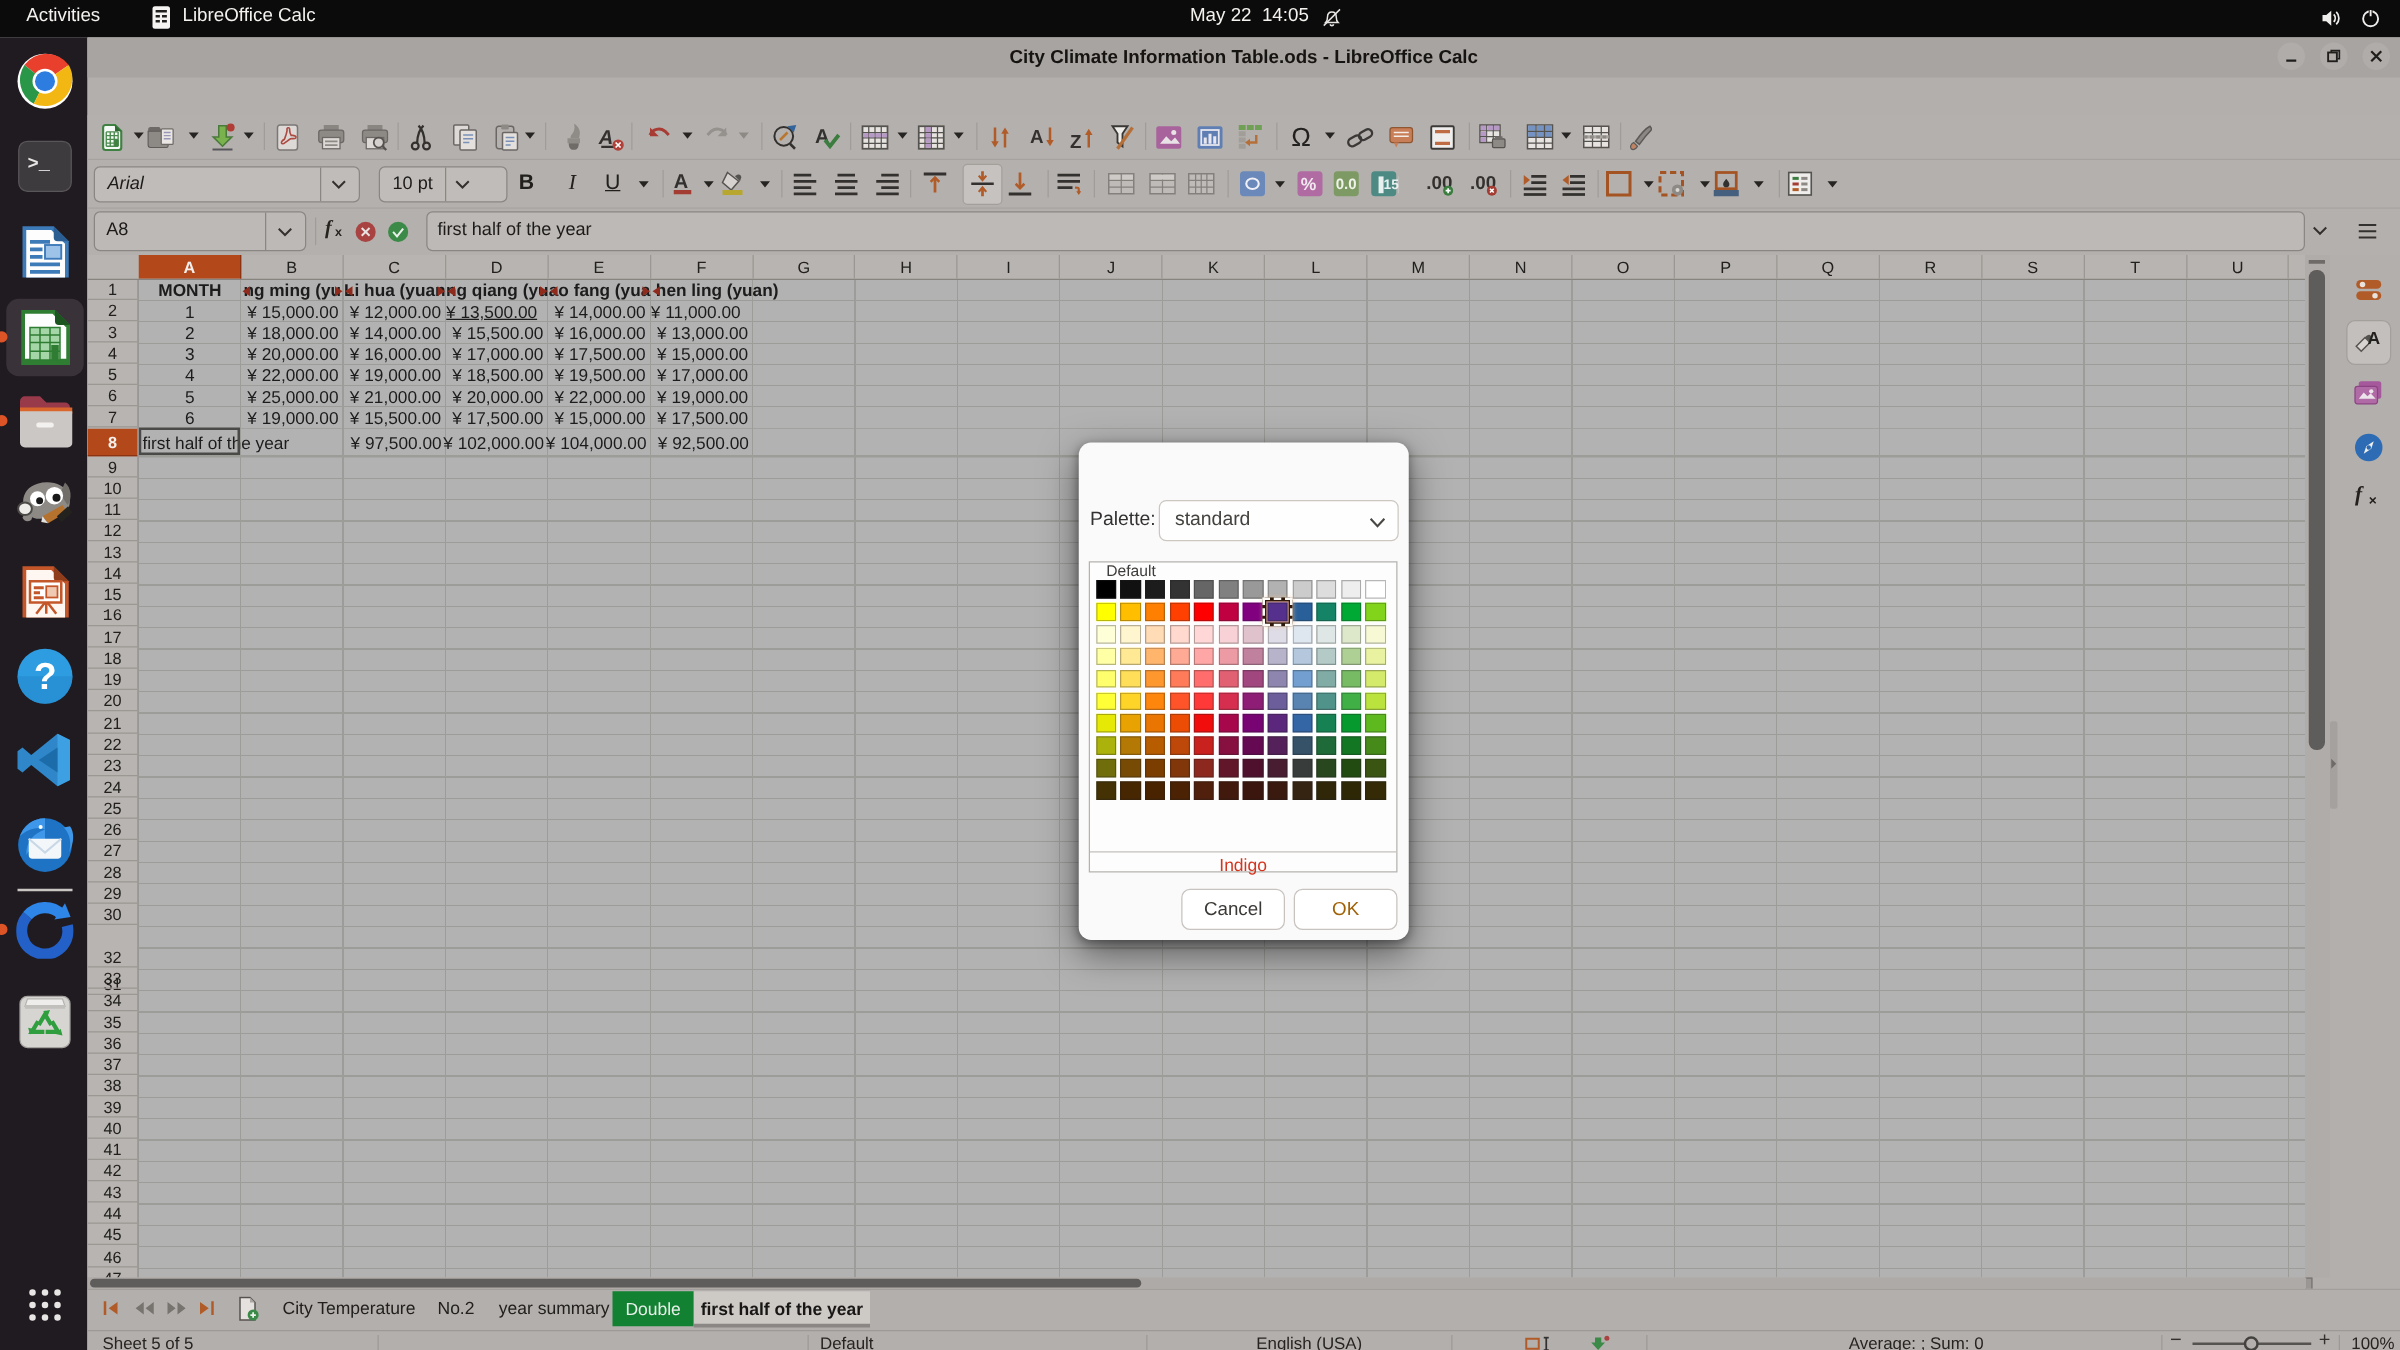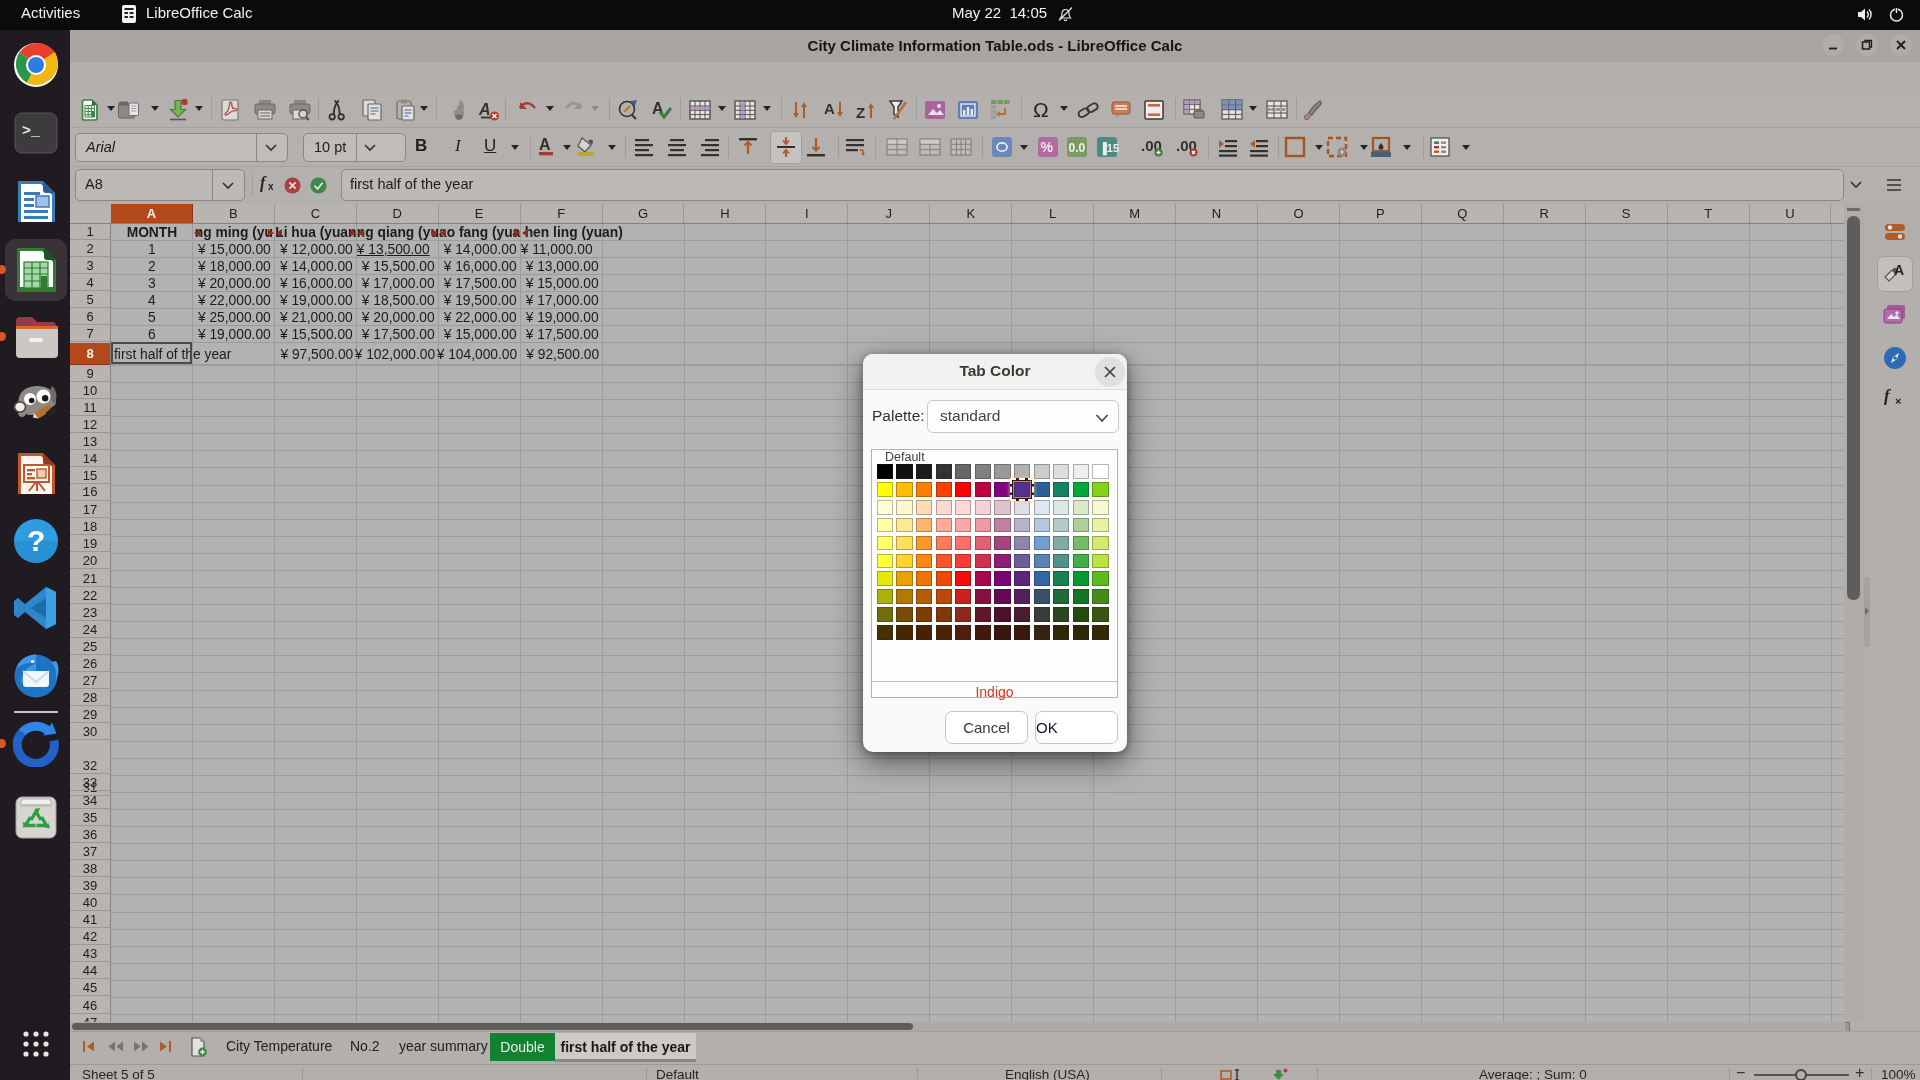--- a/index.html
+++ b/index.html
@@ -918,27 +918,20 @@
       <div class="abs" style="left:1659px; top:3px; width:1px; height:14px; background:#9c9996;"></div>
       <span class="abs" style="left:1666px; top:0px; font-size:16px; color:#33312f;">−</span>
       <div class="abs" style="left:1684px; top:9px; width:95px; height:2px; background:#55534f;"></div>
       <div class="abs" style="left:1725px; top:3.5px; width:12px; height:12px; border:2px solid #44423f; border-radius:50%; background:#b3afac;"></div>
       <span class="abs" style="left:1785px; top:0px; font-size:16px; color:#33312f;">+</span>
       <div class="abs" style="left:1801px; top:3px; width:1px; height:14px; background:#9c9996;"></div>
       <span class="abs" style="left:1811px; top:2px;">100%</span>
     </div>
   </div>
   <div id="dialog">
-    <div id="dlghead">
-      <div style="position:absolute; left:0; right:0; top:8px; text-align:center; font-weight:bold; font-size:15.5px; color:#3b3936;">Tab Color</div>
-      <div style="position:absolute; left:232px; top:3px; width:30px; height:30px; border-radius:50%; background:#e2e0de;"></div>
-      <svg style="position:absolute; left:239px; top:10px;" width="16" height="16" viewBox="0 0 16 16">
-          <path d="M3 3 L13 13 M13 3 L3 13" stroke="#454240" stroke-width="1.7"></path>
-        </svg>
-    </div>
     <span class="abs" style="left:9px; top:53px; font-size:15.5px; color:#323130;">Palette:</span>
     <div class="abs" style="left:64px; top:46px; width:192px; height:33px; background:#fefefe; border:1px solid #cdc7c2; border-radius:6px;">
       <span class="abs" style="left:12px; top:6px; font-size:15.5px; color:#454340;">standard</span>
       <svg class="abs" style="left:166px; top:12px;" width="16" height="11" viewBox="0 0 16 11">
           <path d="M2.5 2 l5.5 6 5.5-6" fill="none" stroke="#4a4845" stroke-width="1.7"></path>
         </svg>
     </div>
     <div class="abs" style="left:8px; top:95px; width:247px; height:249px; background:#fdfdfd; border:1px solid #b5b2ae;"></div>
     <span class="abs" style="left:22px; top:96px; font-size:12.5px; color:#3f3d3b;">Default</span>
     <div class="swatch" style="left:13.8px; top:110.0px; background:#000000;"></div>
@@ -1060,15 +1053,15 @@
       <div class="swatch" style="left:170.6px; top:271.1px; background:#362413;"></div>
       <div class="swatch" style="left:190.2px; top:271.1px; background:#302709;"></div>
       <div class="swatch" style="left:209.8px; top:271.1px; background:#2e2706;"></div>
       <div class="swatch" style="left:229.4px; top:271.1px; background:#342a06;"></div>
       <div class="abs" style="left:147.0px; top:123.9px; width:24.3px; height:22.8px; border:2.4px dashed #fdfbf7; background:#2e1809; box-shadow:0 0 4px rgba(245,195,140,0.85); box-sizing:border-box;"></div>
       <div class="abs" style="left:150.0px; top:126.9px; width:18.3px; height:16.8px; background:#bd8f83;"></div>
       <div class="swatch" style="left:151.0px; top:127.9px; background:#55308d;"></div>
     <div class="abs" style="left:9px; top:327px; width:245px; height:1px; background:#c3c0bd;"></div>
     <div class="abs" style="left:8px; top:330px; width:247px; height:14px; text-align:center; font-size:14px; color:#d5351f;">Indigo</div>
     <div class="abs" style="left:82px; top:357px; width:83px; height:33px; background:#ffffff; border:1px solid #c8c3bf; border-radius:7px; text-align:center; line-height:31px; font-size:15px; color:#3b3936;">Cancel</div>
-    <div class="abs" style="left:172px; top:357px; width:83px; height:33px; background:#ffffff; border:1px solid #c8c3bf; border-radius:7px; text-align:left; line-height:31px; font-size:15px; color:#0f172a;">OK</div>
+    <div class="abs" style="left:172px; top:357px; width:83px; height:33px; background:#ffffff; border:1px solid #c8c3bf; border-radius:7px; text-align:center; line-height:31px; font-size:15px; color:#a16207;">OK</div>
   </div>
 </div>
 
 </body></html>

